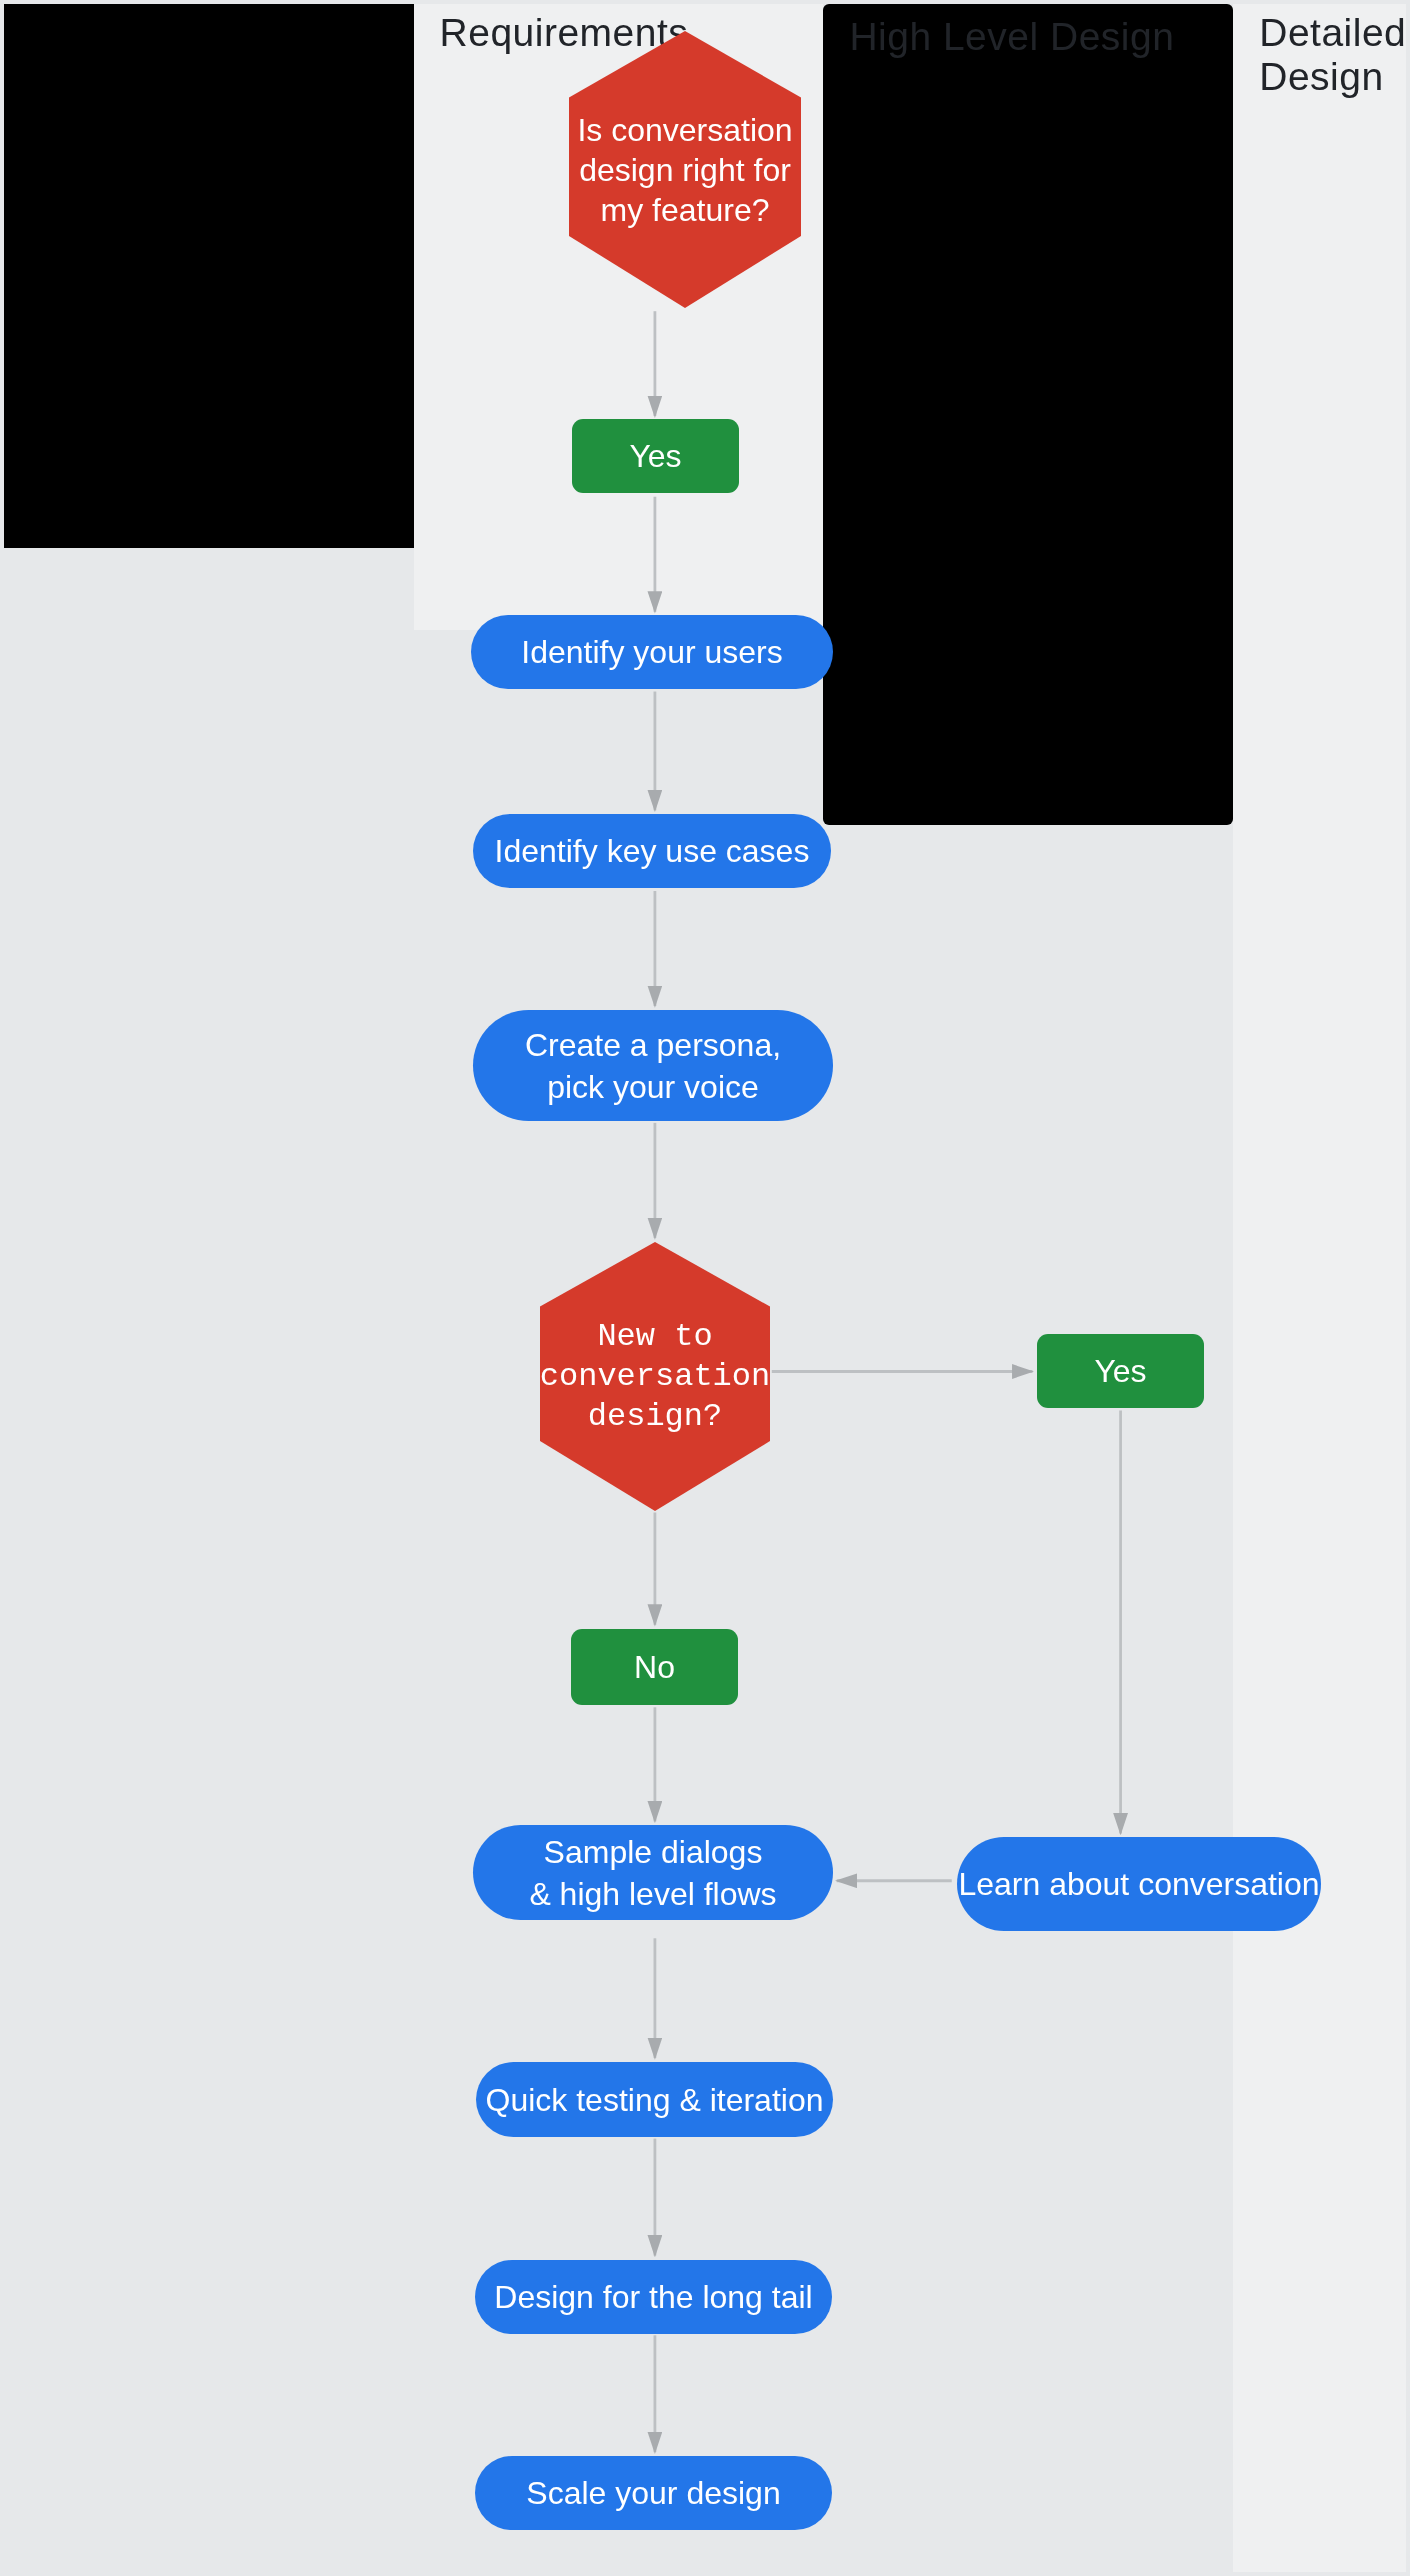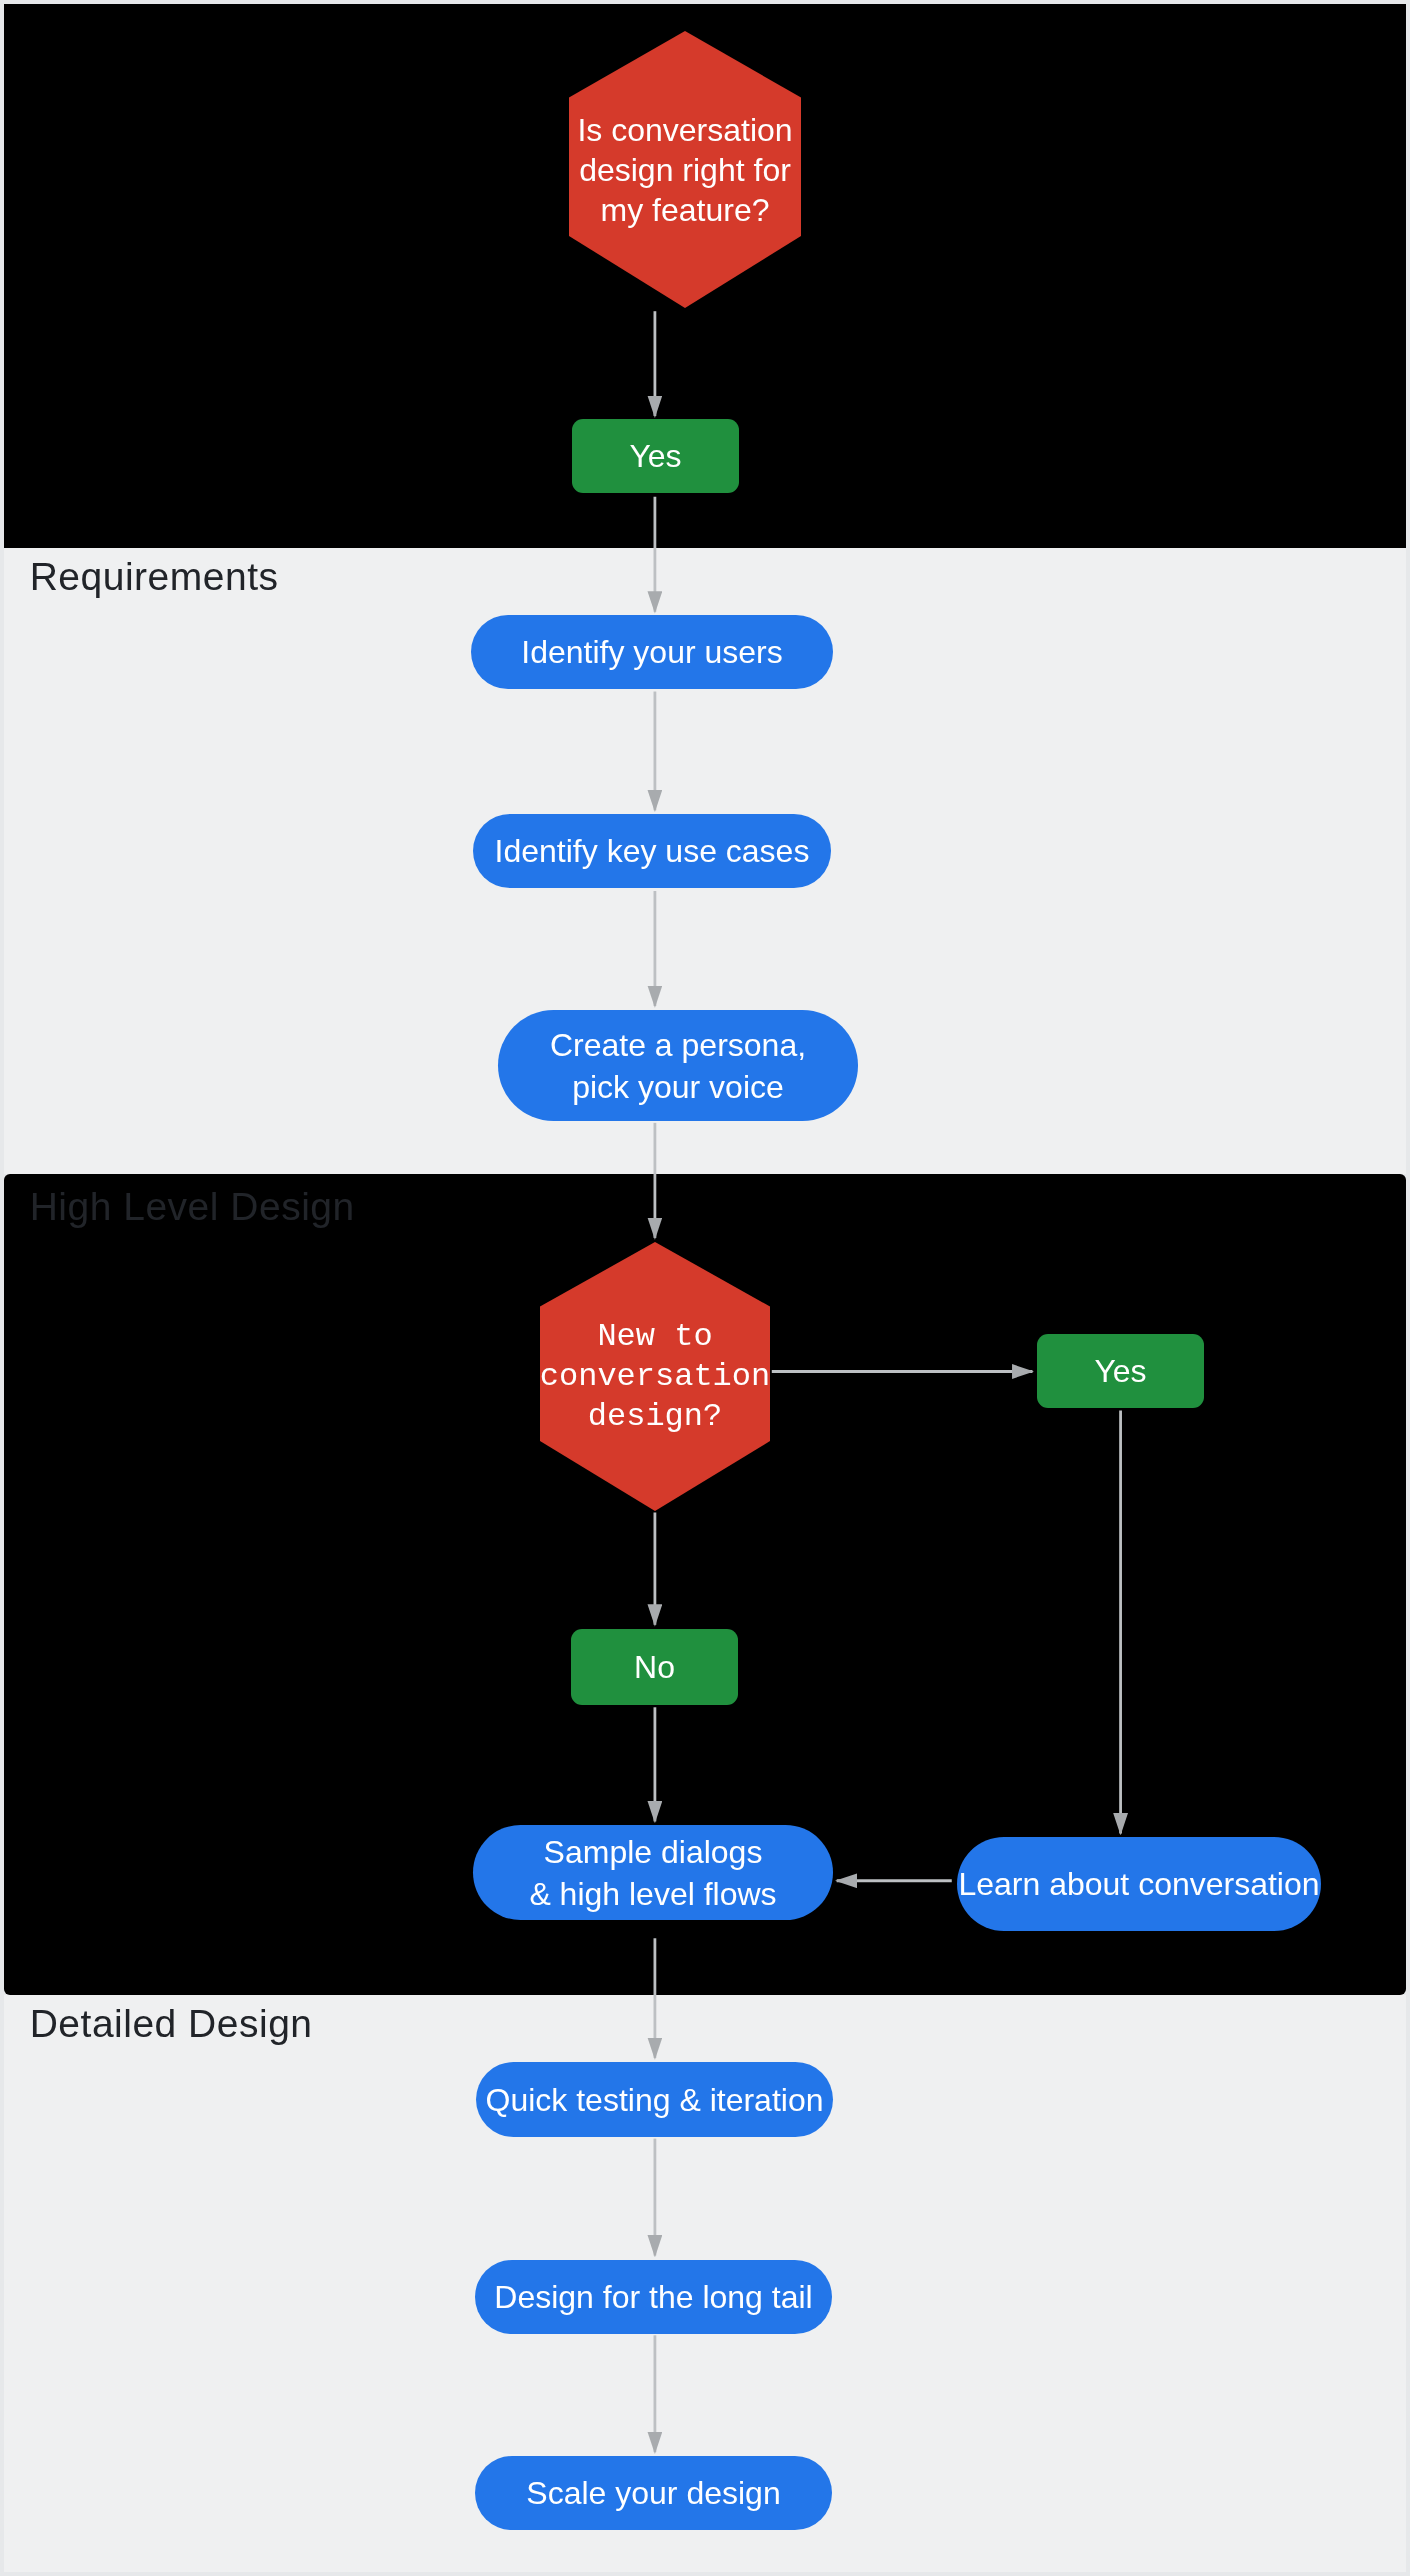--- a/index.html
+++ b/index.html
@@ -11,21 +11,21 @@
     height: 2576px;
     background: #E6E8EA; 
     font-family: "Liberation Sans", "DejaVu Sans", sans-serif;
     overflow: hidden;
     position: relative;
   }
   .stage {
     position: absolute;
     left: 3.7px; top: 3.7px; right: 3.7px; bottom: 3.7px;
     display: flex;
-    flex-direction: column;
+    flex-direction: row;
   }
   .section { position: relative; width: 100%; }
   .section.dark  { background: #000000; }
   .section.light { background: #EFF0F1; }
   #section-intro        { height: 544px; }
   #section-requirements { height: 626px; }
   #section-high-level   { height: 821px; border-radius: 6px; }
   #section-detailed     { flex: 1; }
 
   .section-label {
@@ -73,21 +73,21 @@
   }
   .step {
     background: #2376E9;
     border-radius: 56px;
   }
 
   #node-start-decision     { left: 569px;  top: 31px;   width: 232px; height: 277px; }
   #node-start-yes          { left: 572px;  top: 419px;  width: 167px; height: 74px;  }
   #node-identify-users     { left: 471px;  top: 615px;  width: 362px; height: 74px;  }
   #node-identify-use-cases { left: 473px;  top: 814px;  width: 358px; height: 74px;  }
-  #node-create-persona     { left: 498px;  top: 1010px; width: 360px; height: 111px; }
+  #node-create-persona     { left: 473px;  top: 1010px; width: 360px; height: 111px; }
   #node-new-to-design      { left: 540px;  top: 1242px; width: 230px; height: 269px; font-family: Liberation Mono, monospace; }
   #node-new-yes            { left: 1037px; top: 1334px; width: 167px; height: 74px;  }
   #node-new-no             { left: 571px;  top: 1629px; width: 167px; height: 76px;  }
   #node-sample-dialogs     { left: 473px;  top: 1825px; width: 360px; height: 95px; }
   #node-learn-conversation { left: 957px; top: 1837px; width: 364px; height: 94px;  }
   #node-quick-testing      { left: 476px;  top: 2062px; width: 357px; height: 75px;  }
   #node-long-tail          { left: 475px;  top: 2260px; width: 357px; height: 74px;  }
   #node-scale-design       { left: 475px;  top: 2456px; width: 357px; height: 74px;  }
 </style>
 </head>

